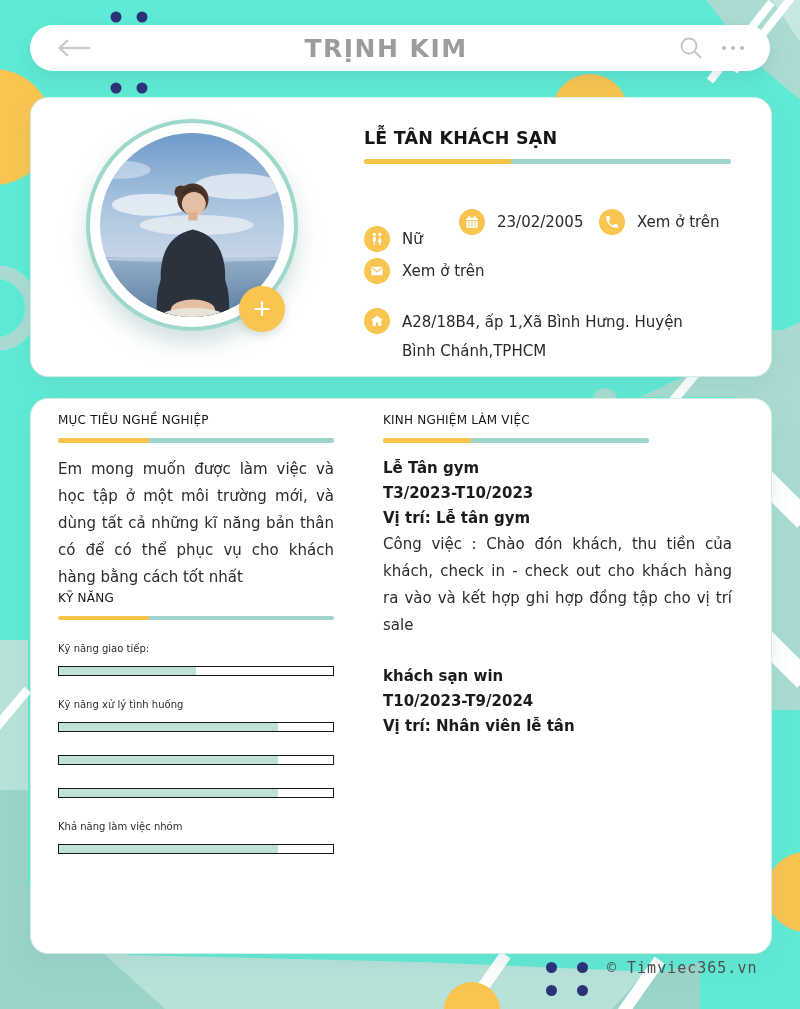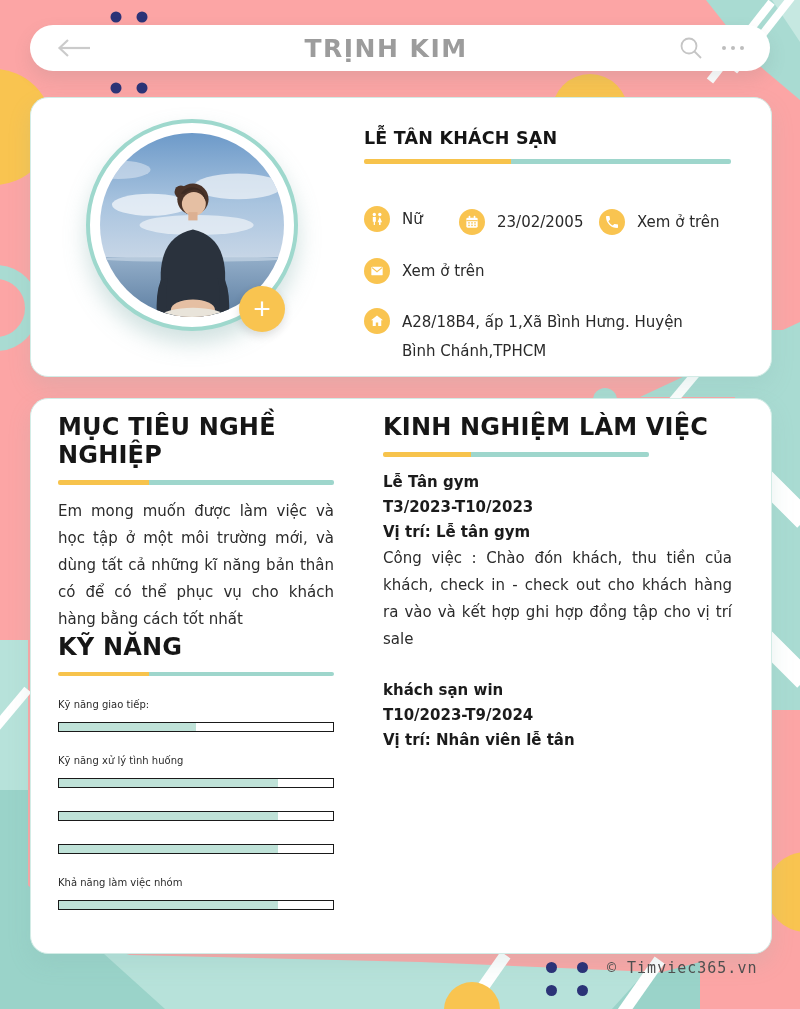--- a/index.html
+++ b/index.html
@@ -1,17 +1,17 @@
 <!DOCTYPE html>
 <html><head>
 <meta charset="utf-8">
 <style>
   html,body{margin:0;padding:0;}
   body{font-family:"DejaVu Sans","Liberation Sans",sans-serif;background:#ffffff;}
-  .stage{position:relative;width:800px;height:1009px;overflow:hidden;background:#fca5a5;}
+  .stage{position:relative;width:800px;height:1009px;overflow:hidden;background:#5eead4;}
   .bg-decor{position:absolute;inset:0;pointer-events:none;}
 
   
   .topbar{position:absolute;left:30px;top:25px;width:740px;height:46px;background:#fff;
     border-radius:23px;box-shadow:0 8px 18px rgba(90,110,110,.14);display:flex;align-items:center;z-index:5;}
   .topbar .back{margin-left:24px;width:40px;height:24px;cursor:pointer;flex:0 0 auto;}
   .topbar h1{flex:1;text-align:center;margin:0;font-size:25px;font-weight:700;color:#9c9c9c;letter-spacing:1.5px;}
   .topbar .search{width:26px;height:26px;margin-right:18px;flex:0 0 auto;cursor:pointer;}
   .topbar .more{display:flex;gap:5px;margin-right:26px;flex:0 0 auto;cursor:pointer;}
   .topbar .more i{width:4px;height:4px;border-radius:50%;background:#bdbdbd;}
@@ -40,21 +40,21 @@
   .pf-item{position:absolute;display:flex;align-items:flex-start;gap:12px;}
   .pf-icon{width:26px;height:26px;border-radius:50%;background:#f9c450;display:grid;place-items:center;flex:0 0 auto;}
   .pf-icon svg{width:16px;height:16px;display:block;}
   .pf-text{font-size:15px;color:#2a2a2a;line-height:26px;}
   .pf-text.wrap{width:300px;line-height:29px;}
 
   
   .col{position:absolute;top:14px;}
   .col-left{left:27px;width:276px;}
   .col-right{left:352px;width:349px;}
-  h2.sec{font-size:24px;font-weight:700;color:#161616;margin:0 0 11px 0;letter-spacing:.2px;}
+  h2.sec{font-size:12px;font-weight:400;color:#161616;margin:0 0 11px 0;letter-spacing:.2px;}
   .rule.l{width:276px;background:linear-gradient(to right,#f7c34c 0 33%,#9ed6cc 33% 100%);}
   .rule.r{width:266px;background:linear-gradient(to right,#f7c34c 0 33%,#9ed6cc 33% 100%);}
   .para{font-size:15px;color:#2b2b2b;line-height:27px;text-align:justify;margin:13px 0 0 0;}
   .skills-head{margin-top:27px;}
   .skill{margin-top:23px;}
   .skill-label{font-size:10px;color:#2b2b2b;}
   .bar{margin-top:12px;height:8px;border:1.6px solid #1a1a1a;background:#fff;}
   .bar i{display:block;height:100%;background:#bfe2d8;}
   .job{margin-top:13px;}
   .job + .job{margin-top:25px;}
@@ -164,21 +164,21 @@
         <ellipse cx="101" cy="199" rx="34" ry="9" fill="#e9e4da"></ellipse>
       </svg>
     </div>
     <button class="plus-btn">+</button>
 
     <div class="pright">
       <h2 class="job-title">LỄ TÂN KHÁCH SẠN</h2>
       <div class="rule p"></div>
 
       <div class="fields">
-        <div class="pf-item" style="left:0;top:24px;">
+        <div class="pf-item" style="left:0;top:44px;">
           <span class="pf-icon">
             <svg viewBox="0 0 24 24">
                 <circle cx="8" cy="5.2" r="2.5" fill="#fff"></circle>
                 <circle cx="16.2" cy="5.2" r="2.5" fill="#fff"></circle>
               <path d="M5.7,9 h4.6 v7 h-1.4 v5 h-1.8 v-5 h-1.4 Z" fill="#fff"></path>
               <path d="M16.2,9 l3.4,8 h-2.2 v4 h-2.4 v-4 h-2.2 Z" fill="#fff"></path>
               </svg>
           </span>
           <span class="pf-text">Nữ</span>
         </div>

